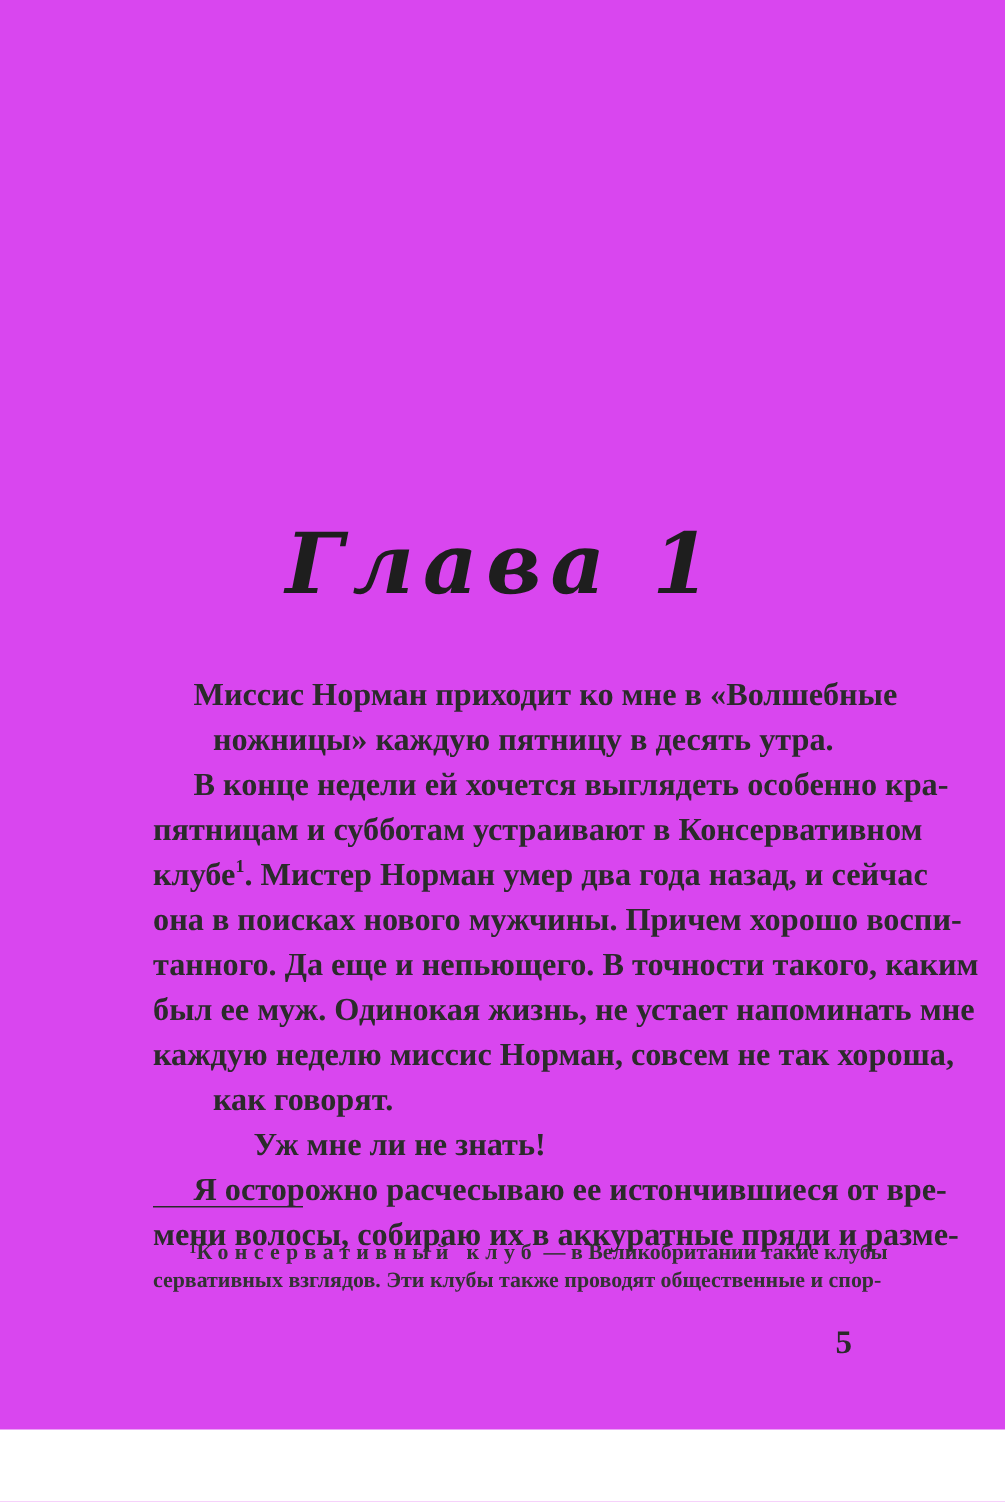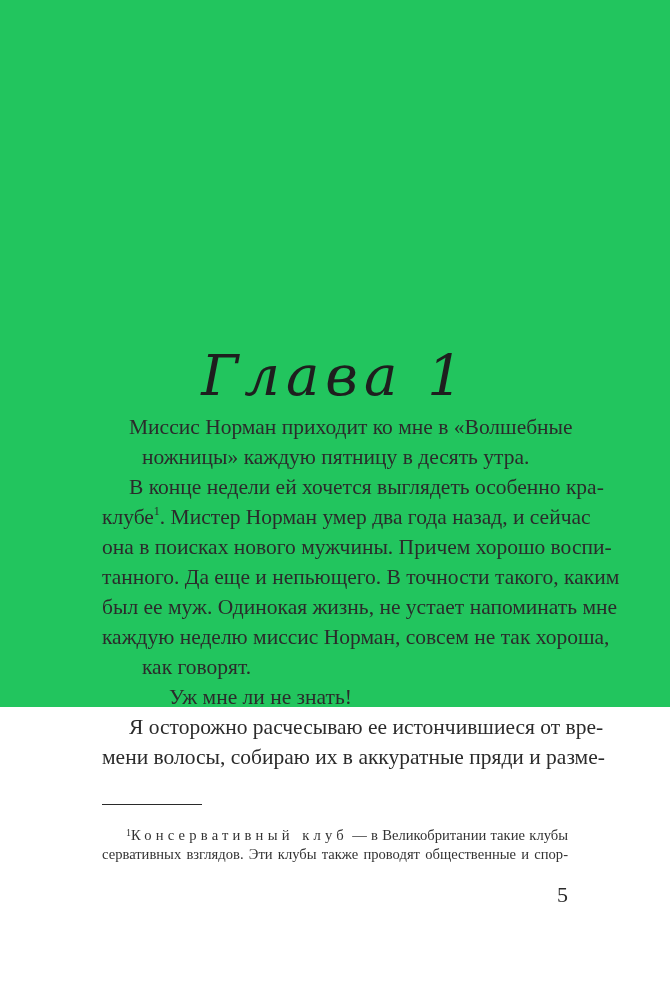--- a/index.html
+++ b/index.html
@@ -12,40 +12,41 @@
       height: 1001px;
       position: relative;
       overflow: hidden;
       color: #2a2a2a;
       font-family: "Liberation Serif", "DejaVu Serif", serif;
     }
     .page {
       position: absolute;
       left: 0; top: 0;
       width: 670px;
-      height: 707px;
-      background: #22c55e;
+      height: 953px;
+      background: #d946ef;
+      font-weight: bold;
     }
     .chapter-title {
       position: absolute;
       left: 0;
       width: 670px;
       top: 336px;
       text-align: center;
       font-family: "DejaVu Serif", "Liberation Serif", serif;
       font-style: italic;
       font-size: 56px;
       line-height: 80px;
       color: #1e1e1e;
       letter-spacing: 6px;
     }
     .body-text {
       position: absolute;
       left: 102px;
-      top: 412px;
+      top: 448px;
       width: 466px;
     }
     .line {
       display: block;
       height: 30px;
       line-height: 30px;
       font-size: 21.5px;
       white-space: nowrap;
       text-align: justify;
       text-align-last: justify;
@@ -115,20 +116,21 @@
 <body>
 
 <div class="page">
 
   <div class="chapter-title">Глава 1</div>
 
   <div class="body-text">
     <span class="line indent">Миссис Норман приходит ко мне в «Волшебные</span>
     <span class="line last">ножницы» каждую пятницу в десять утра.</span>
     <span class="line indent">В конце недели ей хочется выглядеть особенно кра-</span>
+    <span class="line">пятницам и субботам устраивают в Консервативном</span>
     <span class="line"><span>клубе</span><sup class="fnref">1</sup><span>. Мистер Норман умер два года назад, и сейчас</span></span>
     <span class="line">она в поисках нового мужчины. Причем хорошо воспи-</span>
     <span class="line">танного. Да еще и непьющего. В точности такого, каким</span>
     <span class="line">был ее муж. Одинокая жизнь, не устает напоминать мне</span>
     <span class="line">каждую неделю миссис Норман, совсем не так хороша,</span>
     <span class="line last">как говорят.</span>
     <span class="line indent last">Уж мне ли не знать!</span>
     <span class="line indent">Я осторожно расчесываю ее истончившиеся от вре-</span>
     <span class="line">мени волосы, собираю их в аккуратные пряди и разме-</span>
   </div>

